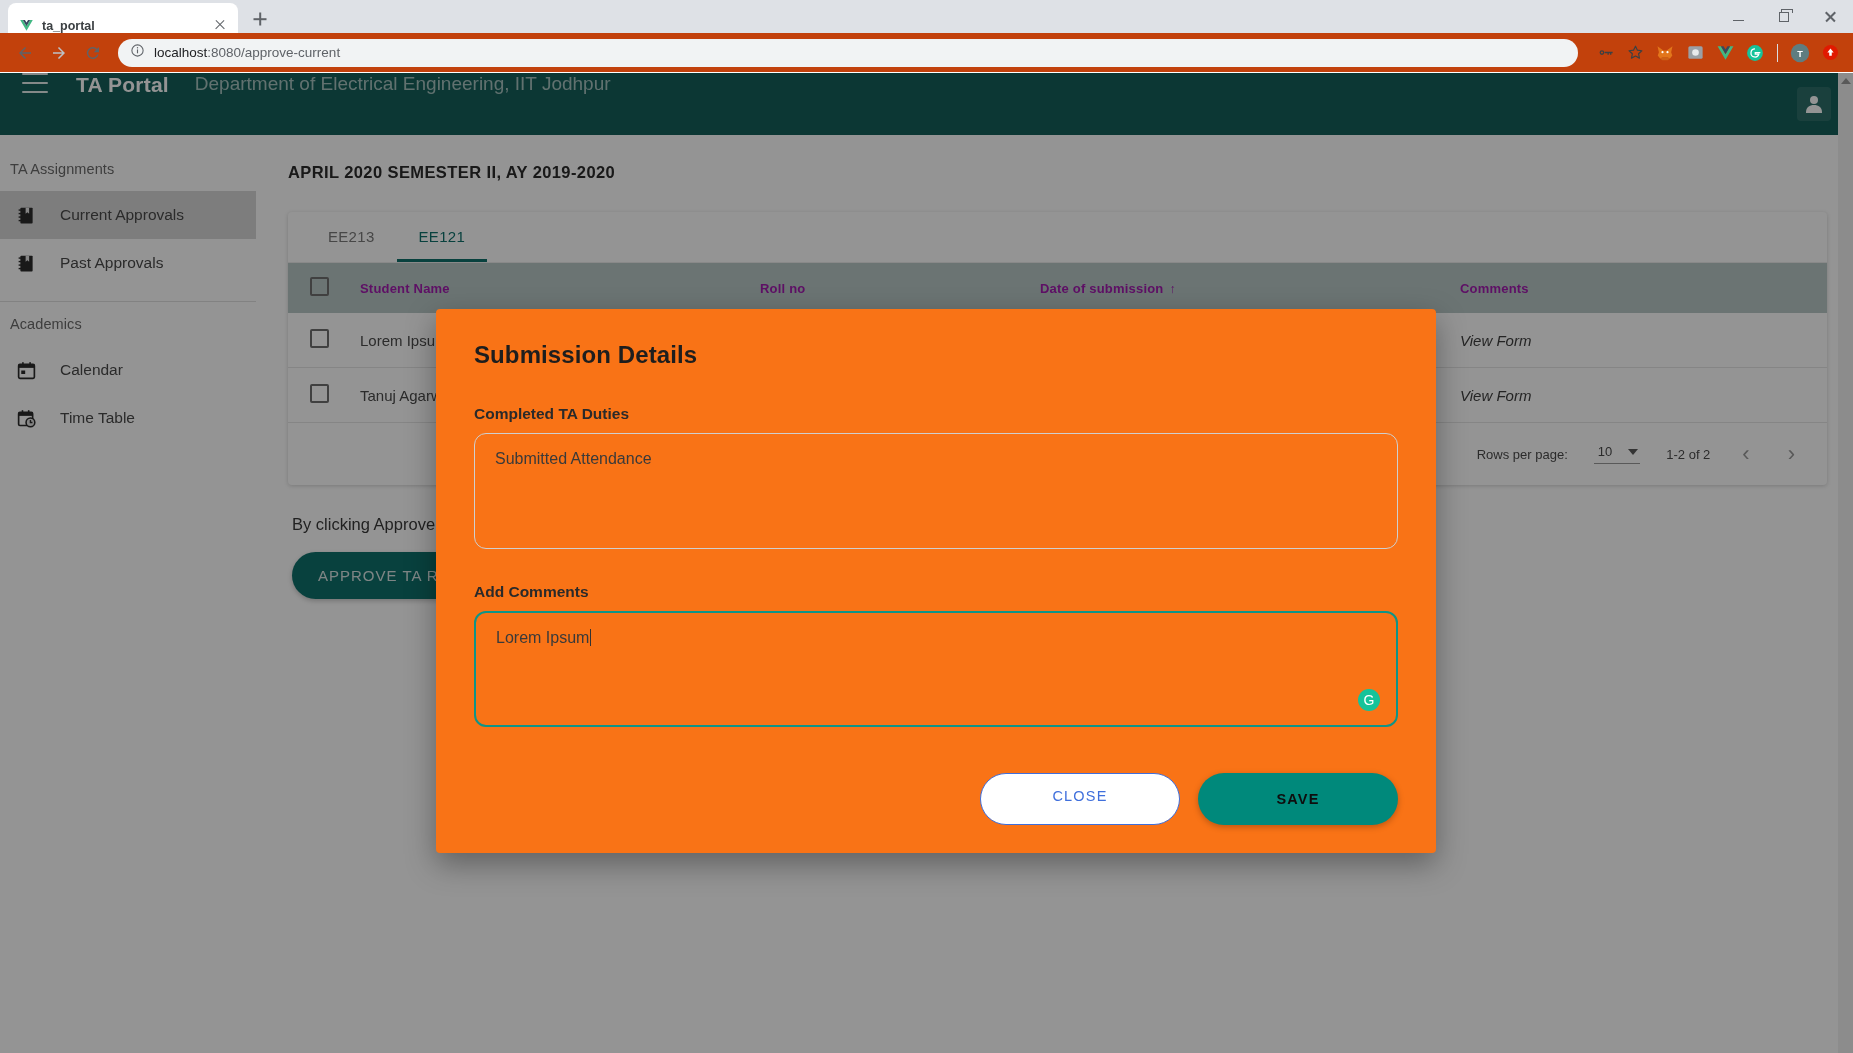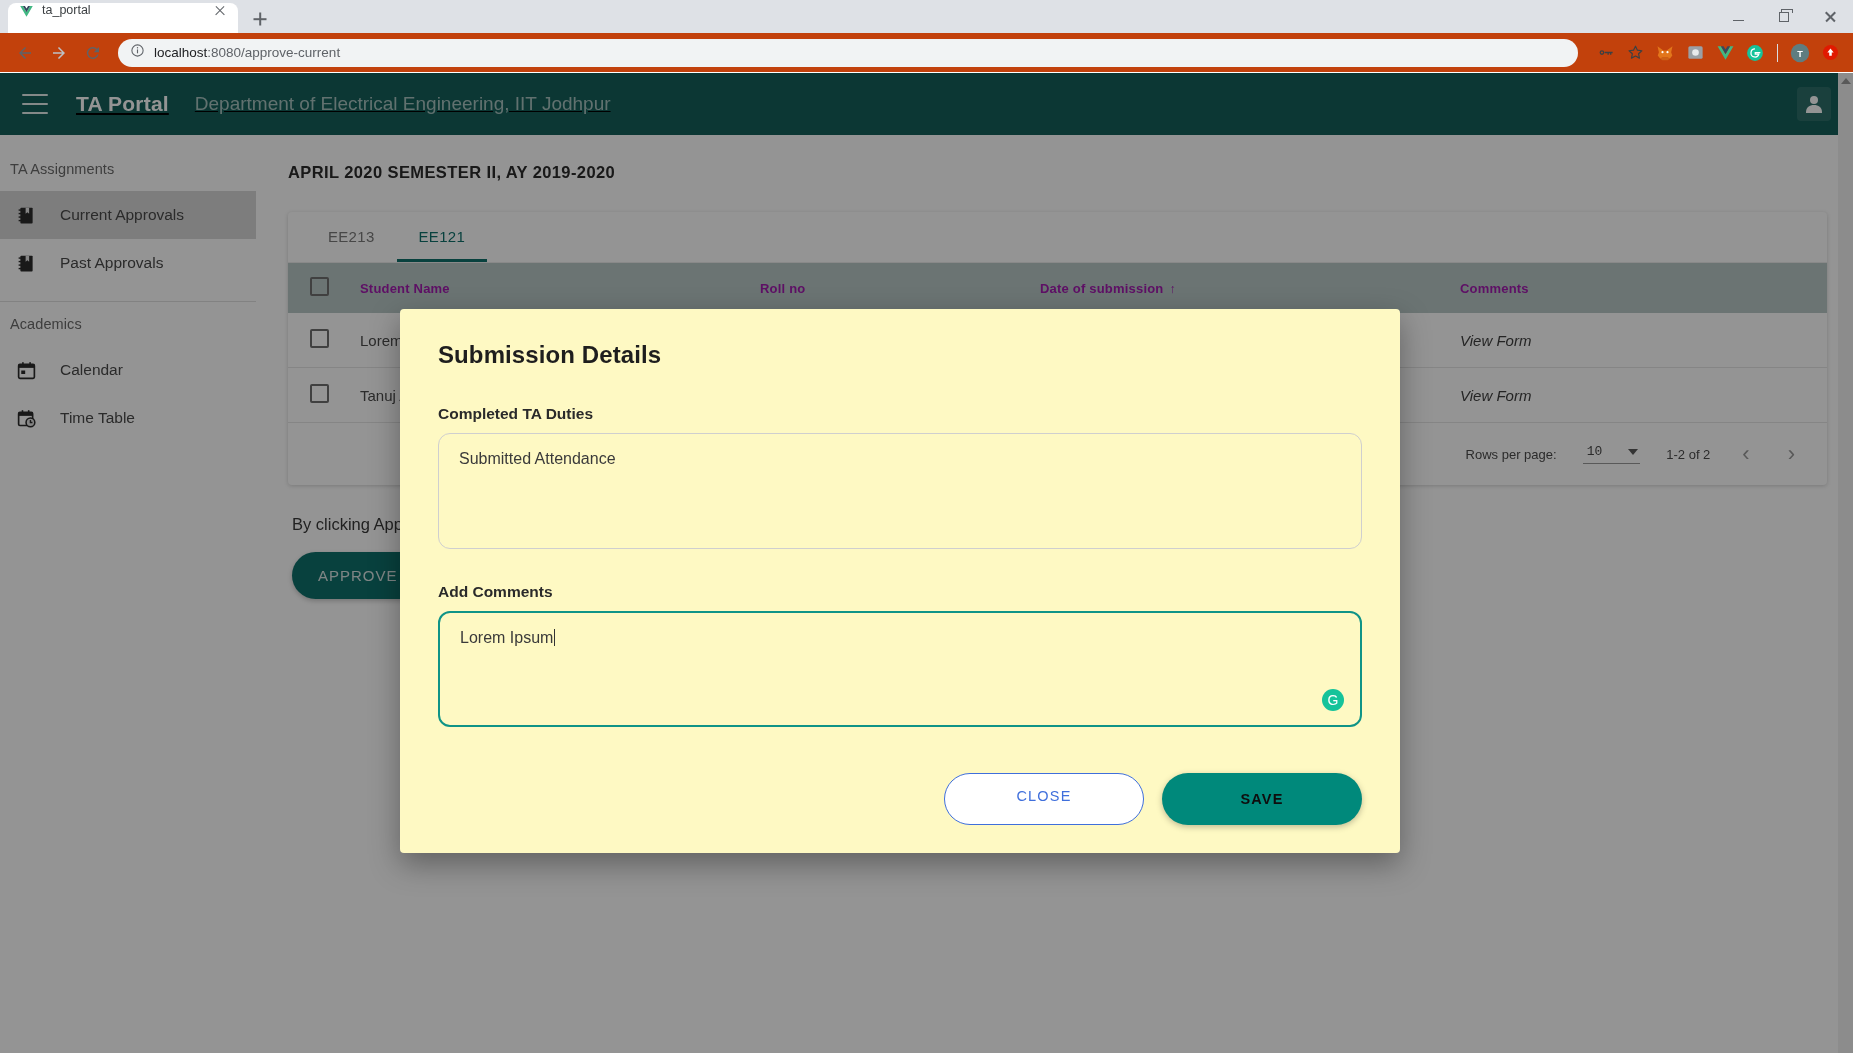--- a/index.html
+++ b/index.html
@@ -11,22 +11,22 @@
 
   
   .browser { width: 1853px; height: 1053px; position: relative; background: #dee1e6; }
 
   .tabstrip {
     height: 33px; background: #dee1e6; display: flex; align-items: flex-end;
     padding-left: 8px; position: relative;
   }
   .tab {
     width: 230px; height: 30px; background: #ffffff;
-    border-radius: 8px 8px 0 0; display: flex; align-items: flex-start;
-    padding: 0 10px; gap: 8px; position: relative;
+    border-radius: 8px 8px 0 0; display: flex; align-items: flex-end;
+    padding: 0 10px; gap: 8px; position: relative; font-weight: bold;
   }
   .tab-favicon { width: 16px; height: 16px; flex: 0 0 16px; display:flex; align-items:center; justify-content:center; }
   .tab-title {
     font-size: 12.5px; color: #3c4043; flex: 1;
     white-space: nowrap; overflow: hidden; text-overflow: ellipsis;
   }
   .tab-close { width: 16px; height: 16px; position: relative; flex: 0 0 16px; cursor: pointer; }
   .tab-close::before, .tab-close::after {
     content: ''; position: absolute; left: 2px; top: 7px; width: 12px; height: 1.4px;
     background: #5f6368;
@@ -65,22 +65,22 @@
   .url { font-size: 13.5px; color: #5f6368; white-space: nowrap; }
   .url b { color: #202124; font-weight: 400; }
   .ext-icons { display: flex; align-items: center; gap: 4px; padding-left: 4px; }
   .ext { width: 26px; height: 26px; display:flex; align-items:center; justify-content:center; cursor:pointer; }
   .vsep { width:1px; height:18px; background:#dadce0; margin:0 5px; }
 
   
   .viewport { position: relative; width: 1853px; height: 980px; background: #ffffff; overflow: hidden; }
 
   .appheader {
-    height: 62px; background: #15605b; display: flex; align-items: center;
-    padding: 0 22px; position: relative; z-index: 2; text-decoration: underline;
+    height: 62px; background: #15605b; display: flex; 
+    padding: 0 22px; position: relative; z-index: 2;
   }
   .hamburger { width: 26px; height: 20px; display:flex; flex-direction:column; justify-content:space-between; cursor:pointer; margin-right: 28px; }
   .hamburger span { display:block; height: 2px; background: #e4eceb; border-radius: 1px; }
   .brand { font-size: 21px; font-weight: bold; color: #ffffff; margin-right: 26px; letter-spacing: .2px; }
   .dept { font-size: 19px; color: #a8c3c0; }
   .avatar-btn {
     position: absolute; right: 22px; top: 50%; transform: translateY(-50%);
     width: 34px; height: 34px; border-radius: 4px; background: #2e6f6a;
     display:flex; align-items:center; justify-content:center; cursor: pointer;
   }
@@ -122,40 +122,40 @@
     width: 19px; height: 19px; border: 2px solid #6e6e6e; border-radius: 2px;
     display: inline-block; cursor: pointer;
   }
   .col-name { width: 400px; }
   .col-roll { width: 280px; }
   .col-date { width: 420px; }
   .sort-arrow { font-size: 12px; margin-left: 6px; }
   .viewform { font-style: italic; color: #3f3f3f; cursor: pointer; }
 
   .pager { display: flex; align-items: center; justify-content: flex-end; gap: 26px; padding: 18px 26px; font-size: 13px; color: #4b4b4b; }
-  .rpp-select { display: flex; align-items: center; gap: 26px; border-bottom: 1px solid #9a9a9a; padding: 0 2px 4px 4px; cursor: pointer; font-family: Liberation Mono, monospace; }
+  .rpp-select { display: flex; align-items: center; gap: 16px; border-bottom: 1px solid #9a9a9a; padding: 0 2px 4px 4px; cursor: pointer; }
   .caret { width:0; height:0; border-left:5px solid transparent; border-right:5px solid transparent; border-top:6px solid #5a5a5a; }
   .pg-btn { font-size: 22px; color: #9a9a9a; cursor: pointer; padding: 0 6px; }
 
   .approve-note { font-size: 16.5px; color: #3a3a3a; margin: 30px 0 18px 4px; }
   .approve-btn {
     display: inline-block; background: #0f706b; color: #d9e6e5; font-size: 15px;
     letter-spacing: 1px; padding: 15px 26px; border-radius: 26px; cursor: pointer;
     box-shadow: 0 2px 5px rgba(0,0,0,.22); margin-left: 4px;
   }
 
   
   .scrollbar { position: absolute; right: 0; top: 0; width: 15px; height: 980px; background: #f1f1f1; z-index: 3; }
   .sb-up { width: 0; height: 0; margin: 5px auto 0; border-left: 5px solid transparent; border-right: 5px solid transparent; border-bottom: 6px solid #9a9a9a; }
 
   
   .overlay { position: absolute; inset: 0; background: rgba(0,0,0,.42); z-index: 5; }
   .dialog {
-    position: absolute; left: 400px; top: 236px; width: 1000px;
-    background: #fef9c3; border-radius: 4px; z-index: 6;
+    position: absolute; left: 436px; top: 236px; width: 1000px;
+    background: #f97316; border-radius: 4px; z-index: 6;
     box-shadow: 0 11px 30px rgba(0,0,0,.35); padding: 32px 38px 28px 38px;
   }
   .dlg-title { font-size: 24px; font-weight: bold; color: #1e1e1e; margin-bottom: 36px; letter-spacing: .1px; }
   .field-label { font-size: 15.5px; font-weight: bold; color: #2a2a2a; margin-bottom: 10px; }
   .ta-box {
     border: 1px solid #cfcfcf; border-radius: 12px; height: 116px;
     padding: 16px 20px; font-size: 16px; color: #3a3a3a; margin-bottom: 34px;
   }
   .ta-box.focused { border: 2px solid #0f9487; position: relative; }
   .caret-bar { display:inline-block; width:1px; height:17px; background:#333; vertical-align:-3px; margin-left:1px; }

